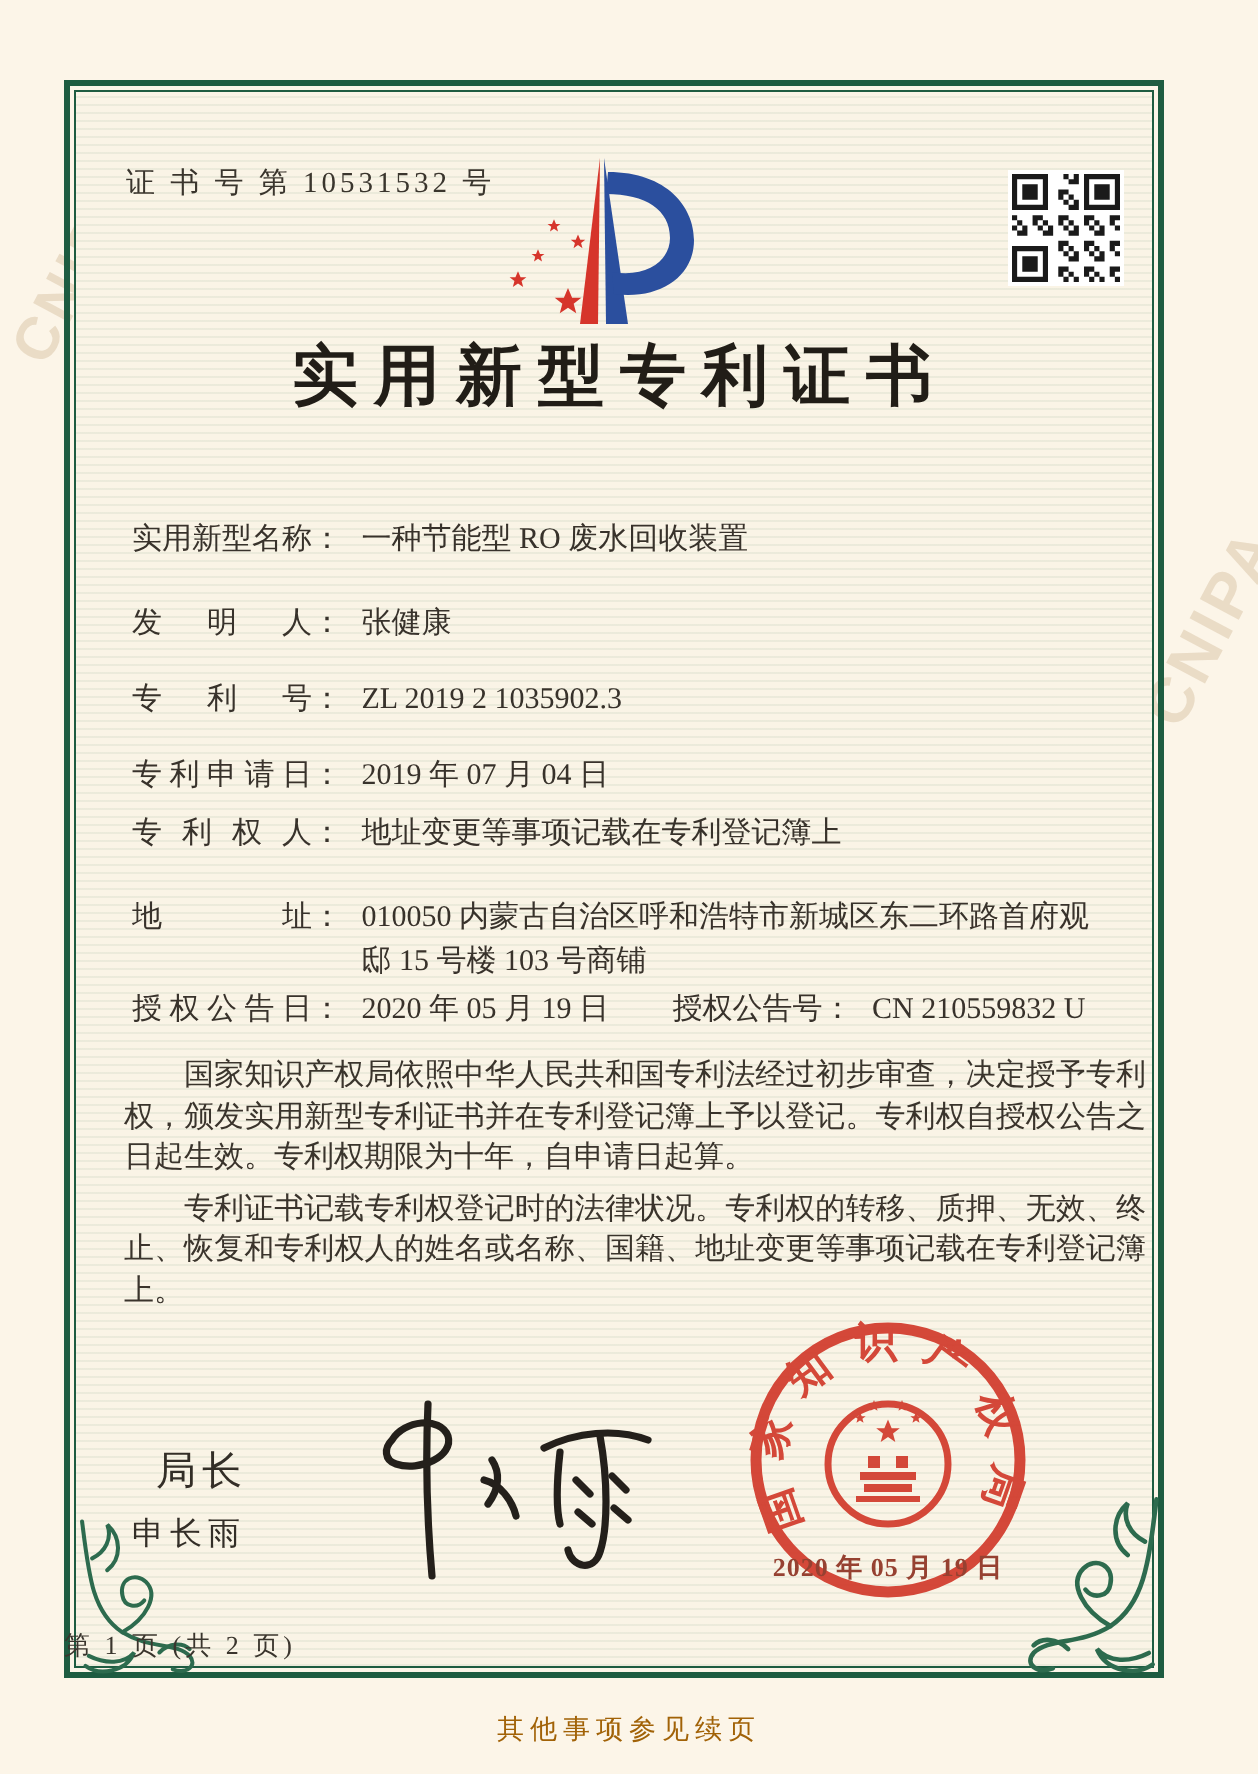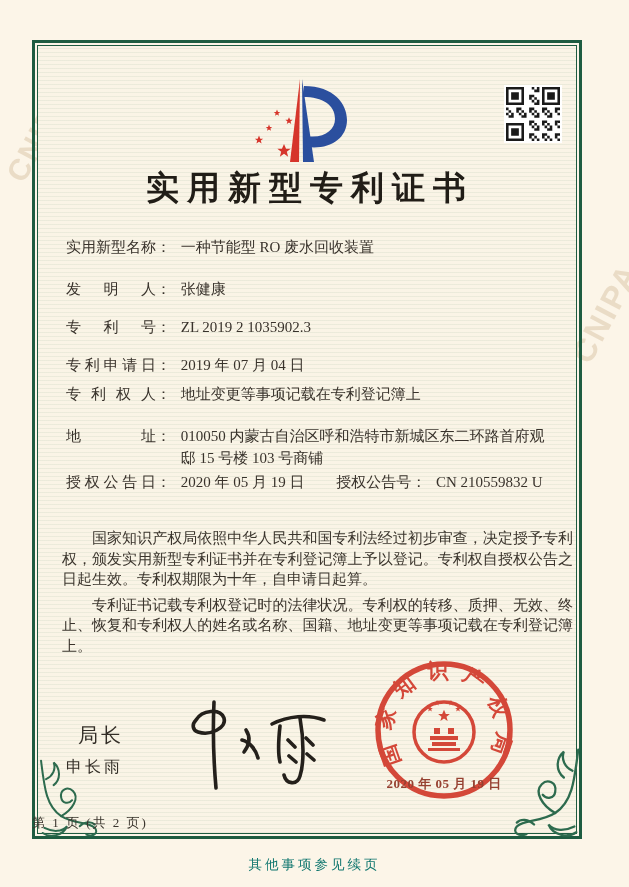--- a/index.html
+++ b/index.html
@@ -28,21 +28,21 @@
     position:absolute; left:63px; top:82px; font-size:14.5px;
     letter-spacing:2px; color:#3a352d;
   }
   #logo{ position:absolute; left:244px; top:74px; }
   #qr{ position:absolute; left:504px; top:85px; width:54px; height:54px; background:#fff; padding:2px;}
   #title{
     position:absolute; left:32px; width:556px; top:166px; text-align:center;
     font-size:33px; font-weight:bold; letter-spacing:8px; color:#211d17;
     box-sizing:border-box;
   }
-  #fields{ position:absolute; left:66px; top:236px; right:58px; font-size:15px; }
+  #fields{ position:absolute; left:66px; top:259px; right:58px; font-size:15px; }
   .frow{ line-height:22px; }
   .flabel{
     display:inline-block; width:90px; vertical-align:top;
     text-align:justify; text-align-last:justify;
   }
   .fcolon{ display:inline-block; vertical-align:top; }
   .fvalue{ display:inline-block; vertical-align:top; margin-left:6px; max-width:372px; }
   .flabel2{ display:inline-block; margin-left:28px; vertical-align:top;}
   #paras{ position:absolute; left:62px; right:56px; top:528px; font-size:15px; }
   #paras p{ margin:0 0 5px 0; line-height:20.5px; text-align:justify; text-indent:2em; color:#3a342c;}
@@ -53,38 +53,39 @@
   #seal-date{
     position:absolute; left:0; top:115px; width:140px; text-align:center;
     font-size:13px; color:#8f3424; letter-spacing:0.5px; font-weight:bold;
   }
   #page-num{
     position:absolute; left:32px; width:556px; top:814px; text-align:left;
     font-size:13px; letter-spacing:2px; color:#3a352d;
   }
   #cont-note{
     position:absolute; left:0; width:629px; top:856px; text-align:center;
-    font-size:13.5px; letter-spacing:3px; color:#0f766e;
+    font-size:13.5px; letter-spacing:3px; color:#a16207;
   }
   .flourish{ position:absolute; pointer-events:none; }
 </style>
 </head>
 <body>
 
 <div id="page">
 
   <span class="wm" style="left:-12px; top:118px; font-size:30px; transform:rotate(-62deg);">CNIPA</span>
   <span class="wm" style="left:168px; top:100px; font-size:32px;">CNIPA</span>
   <span class="wm" style="left:552px; top:295px; font-size:32px; transform:rotate(-62deg);">CNIPA</span>
   <span class="wm" style="left:70px; top:600px; font-size:30px; color:rgba(224,204,182,0.35);">CNIPA</span>
 
   <div id="cert-border">
     <div id="cert-border-inner"></div>
   </div>
 
+  <div id="cert-no">证 书 号 第 10531532 号</div>
 
   <svg id="logo" width="112" height="95" viewBox="0 0 112 95">
     <defs>
       <path id="starP" d="M0,-10 L2.94,-3.09 L9.51,-3.09 L4.05,1.18 L5.88,8.09 L0,4.1 L-5.88,8.09 L-4.05,1.18 L-9.51,-3.09 L-2.94,-3.09 Z"></path>
     </defs>
 
     <polygon points="56,5 46,88 55,88" fill="#d6352b"></polygon>
     <polygon points="58,5 59,88 70,88" fill="#2b4f9e"></polygon>
 
     <path d="M60,12 C90,12 103,30 103,46 C103,65 85,76 63,73 L62,62 C80,65 91,56 91,45 C91,31 79,23 59,23 Z" fill="#2b4f9e"></path>

